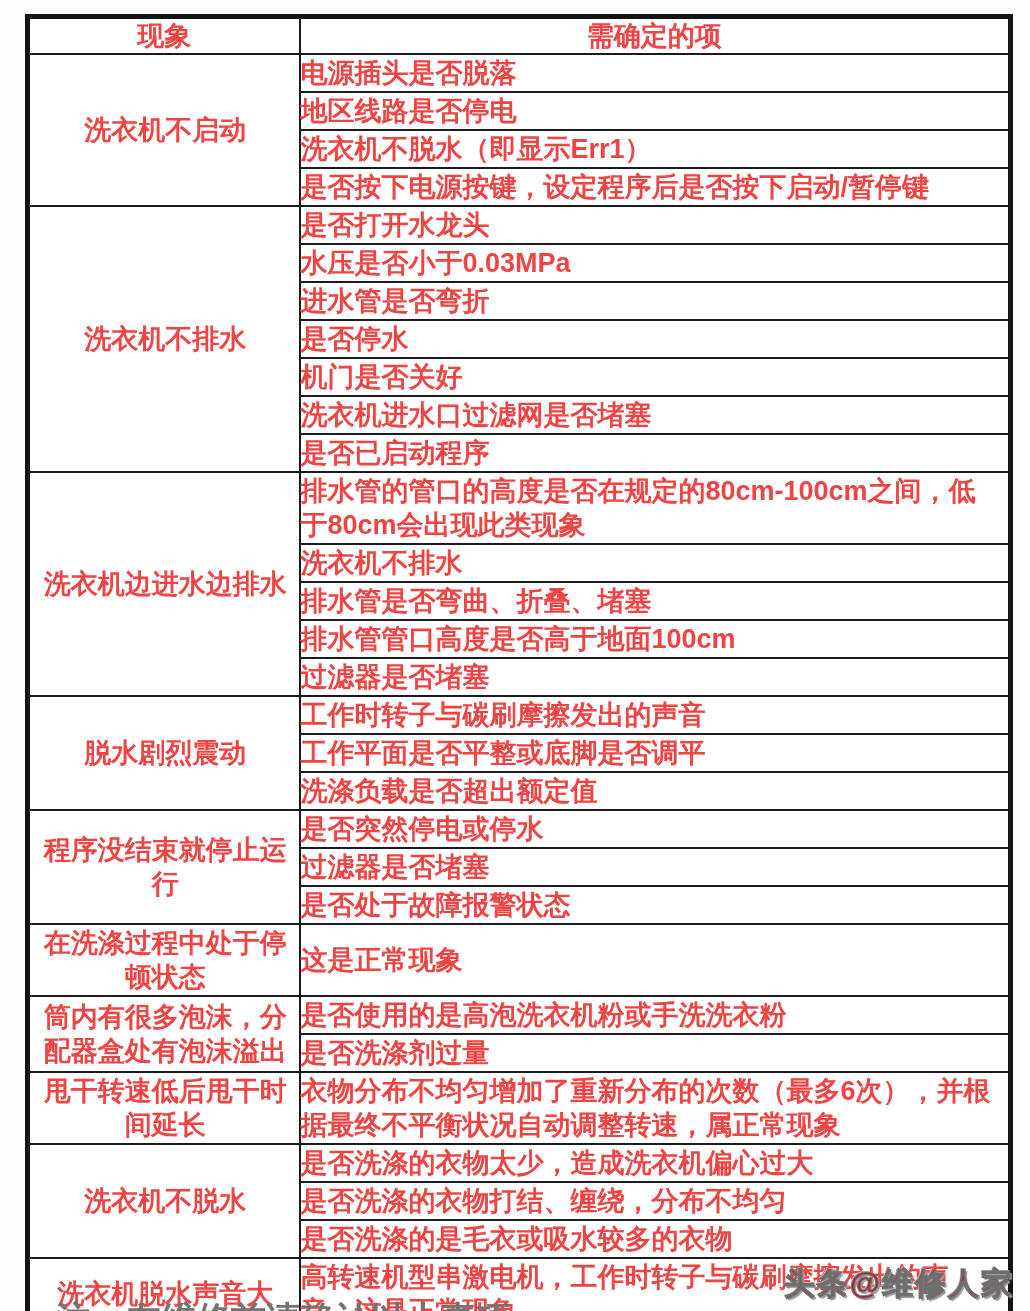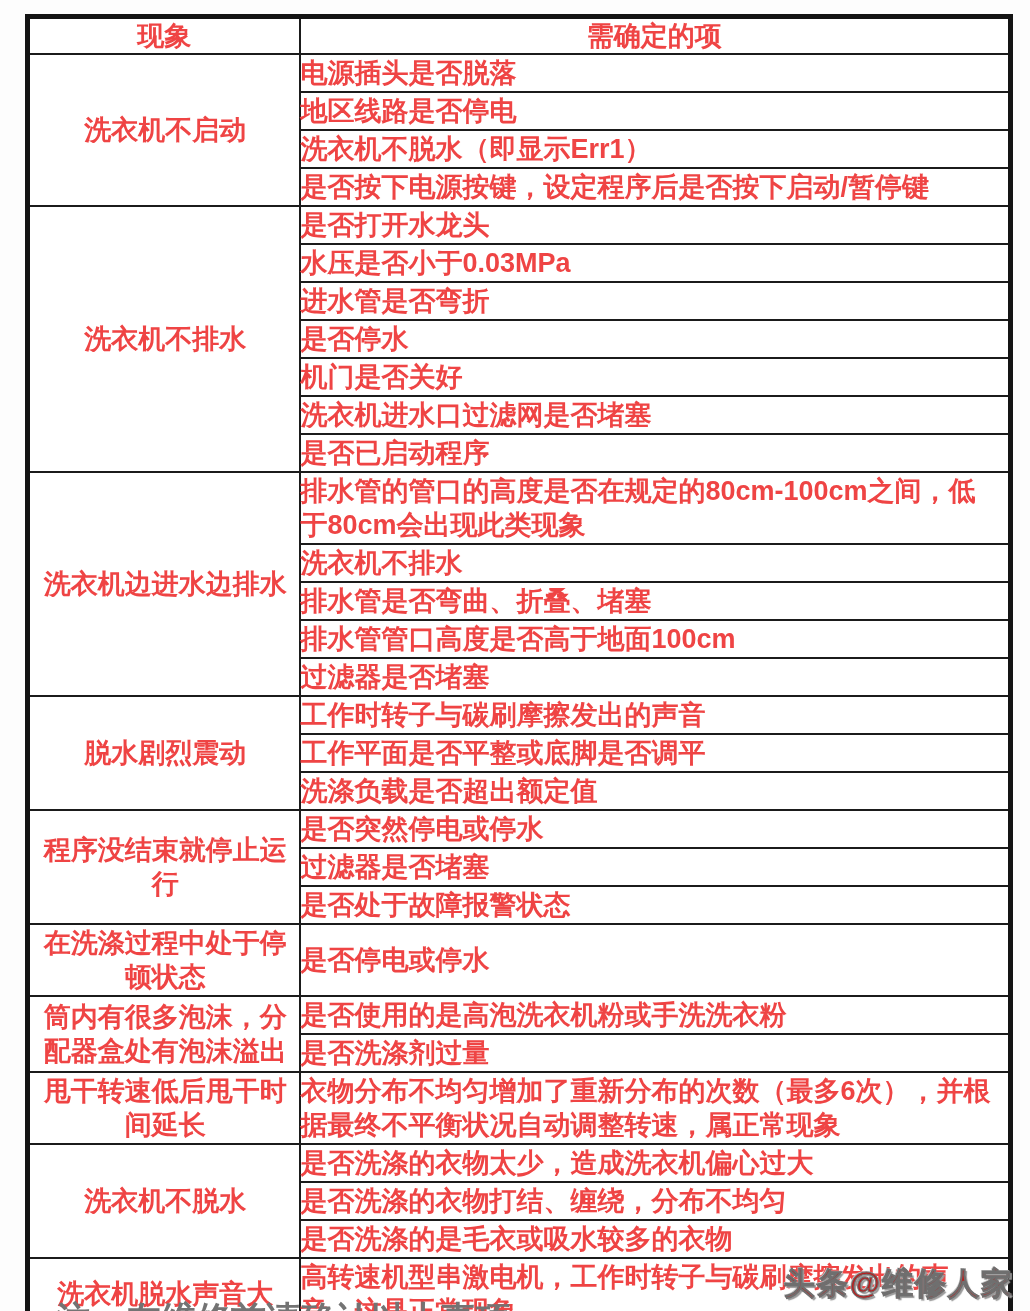--- a/index.html
+++ b/index.html
@@ -158,21 +158,21 @@
           <td class="item">是否突然停电或停水</td>
         </tr>
         <tr>
           <td class="item">过滤器是否堵塞</td>
         </tr>
         <tr>
           <td class="item">是否处于故障报警状态</td>
         </tr>
         <tr>
           <td class="phen" rowspan="1">在洗涤过程中处于停顿状态</td>
-          <td class="item">是否停电或停水</td>
+          <td class="item">这是正常现象</td>
         </tr>
         <tr>
           <td class="phen" rowspan="2">筒内有很多泡沫，分配器盒处有泡沫溢出</td>
           <td class="item">是否使用的是高泡洗衣机粉或手洗洗衣粉</td>
         </tr>
         <tr>
           <td class="item">是否洗涤剂过量</td>
         </tr>
         <tr>
           <td class="phen" rowspan="1">甩干转速低后甩干时间延长</td>

